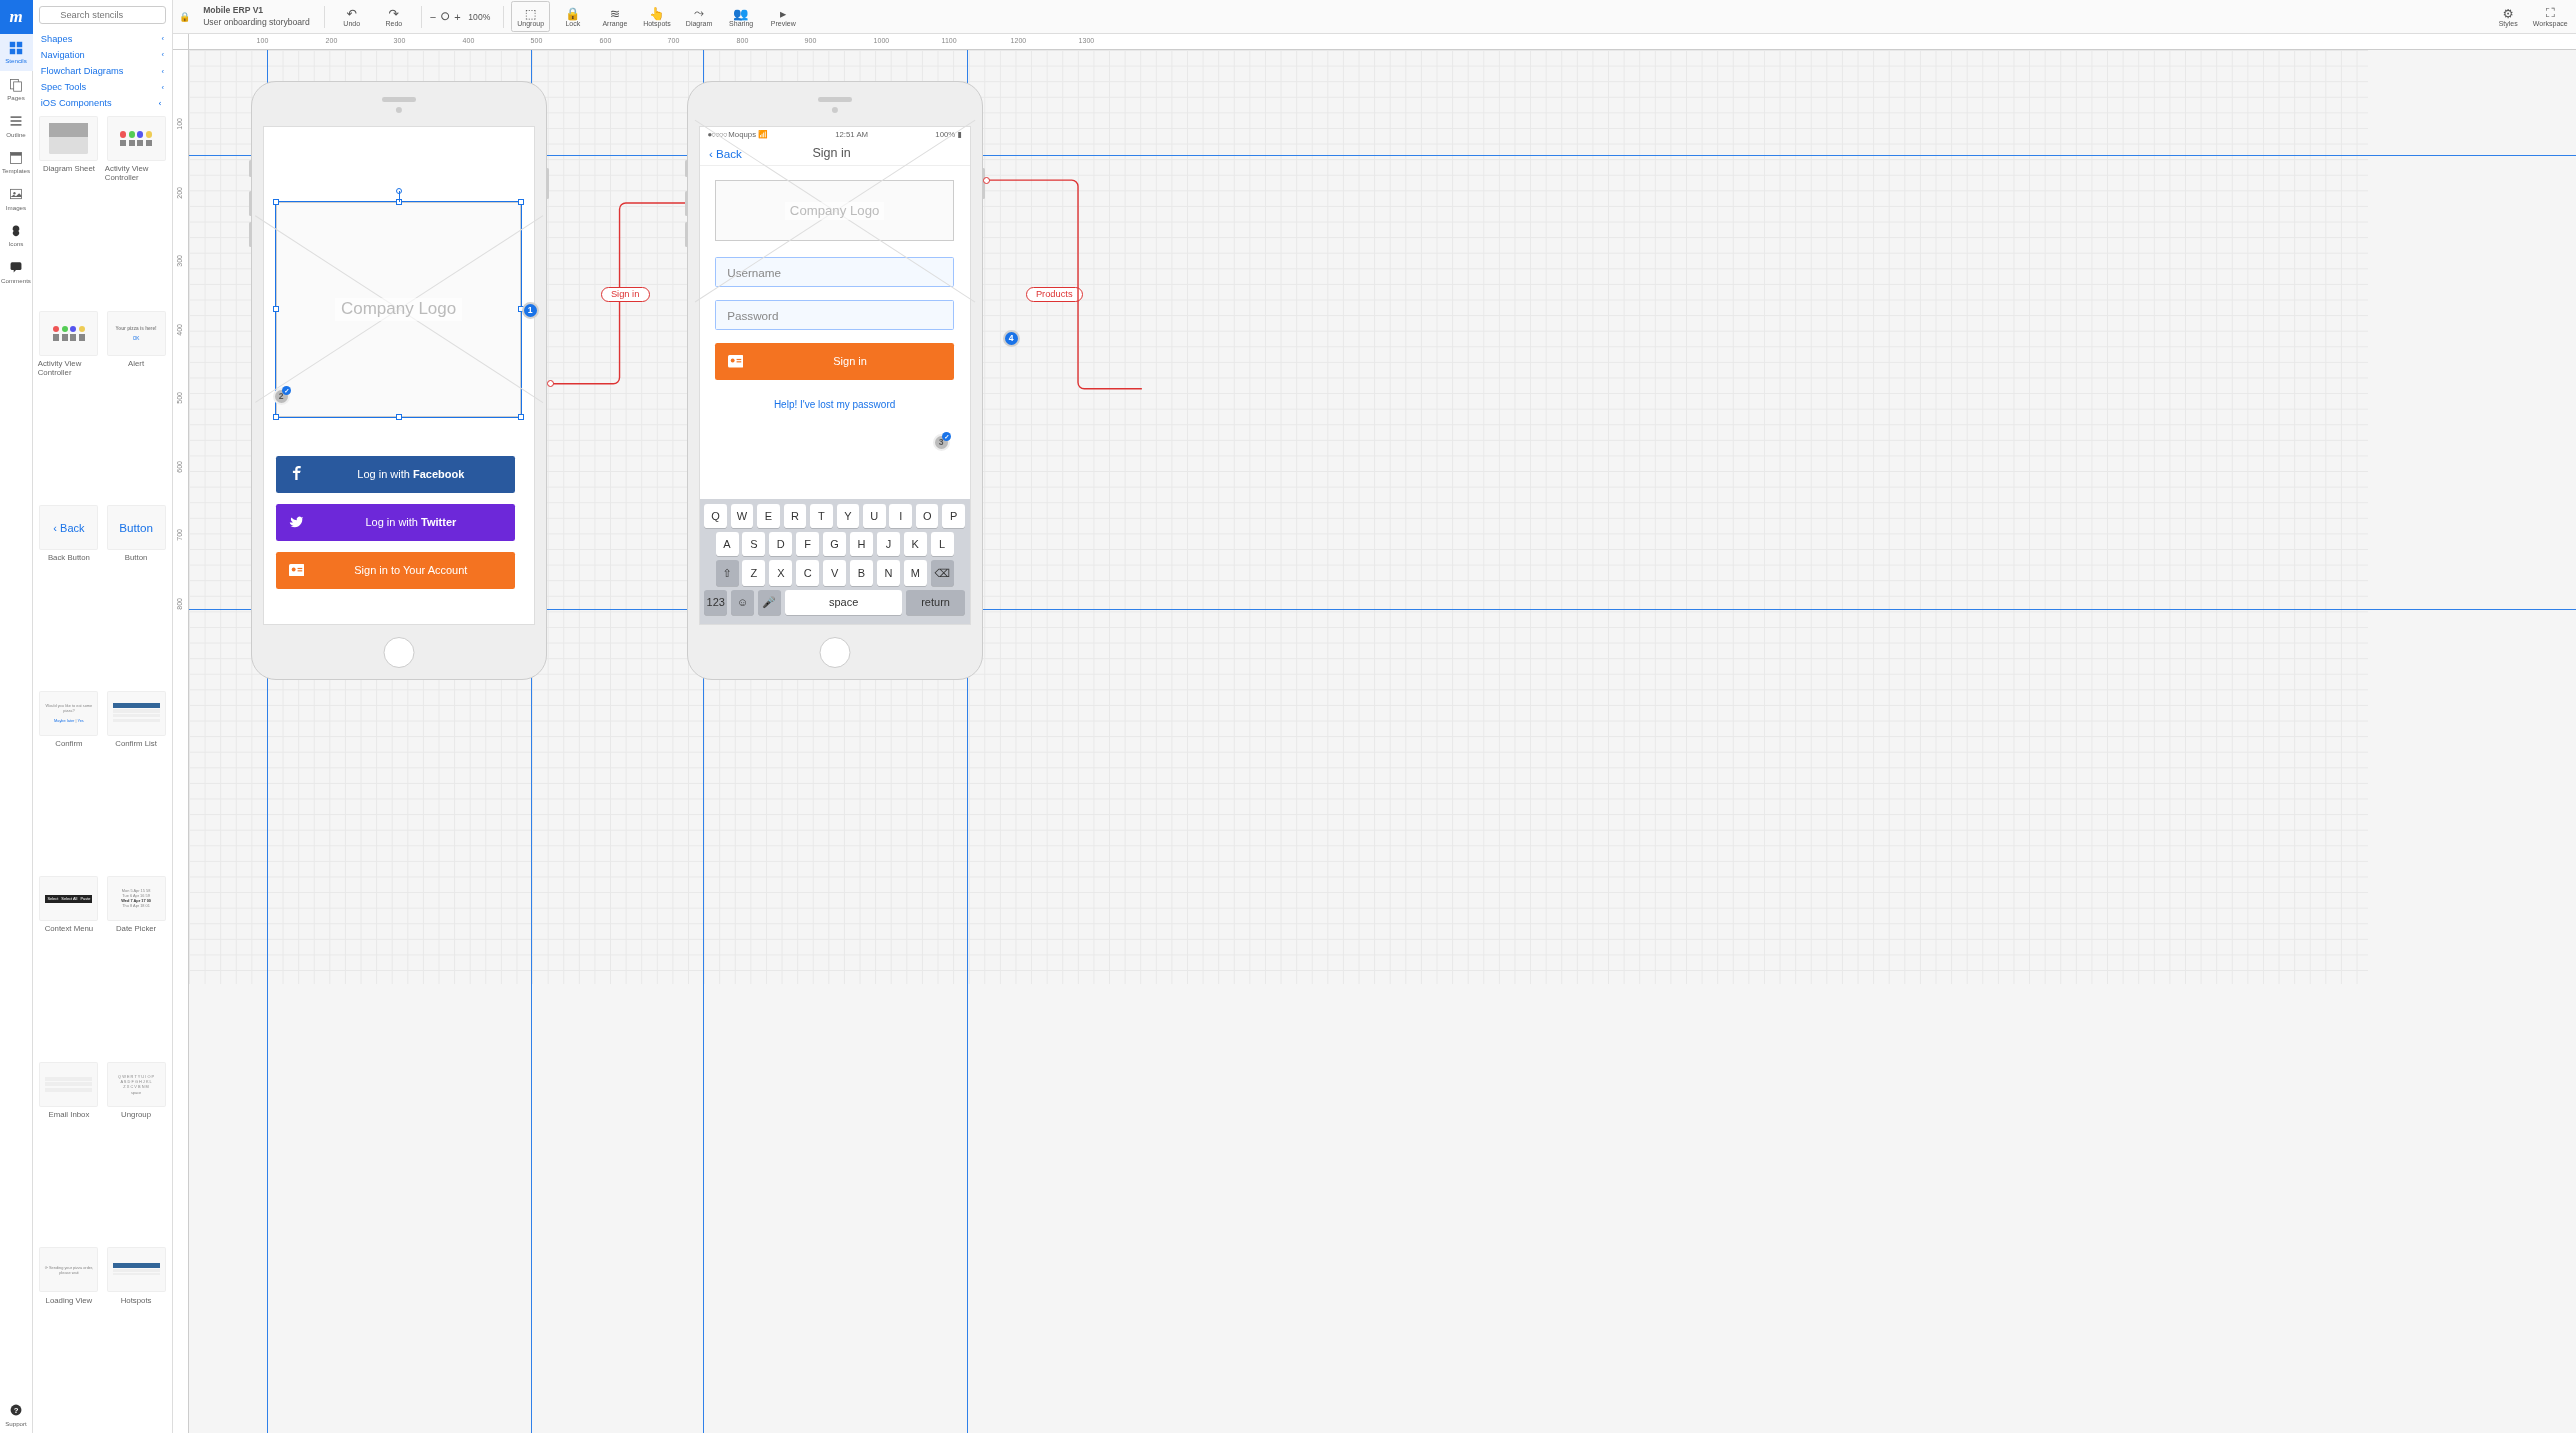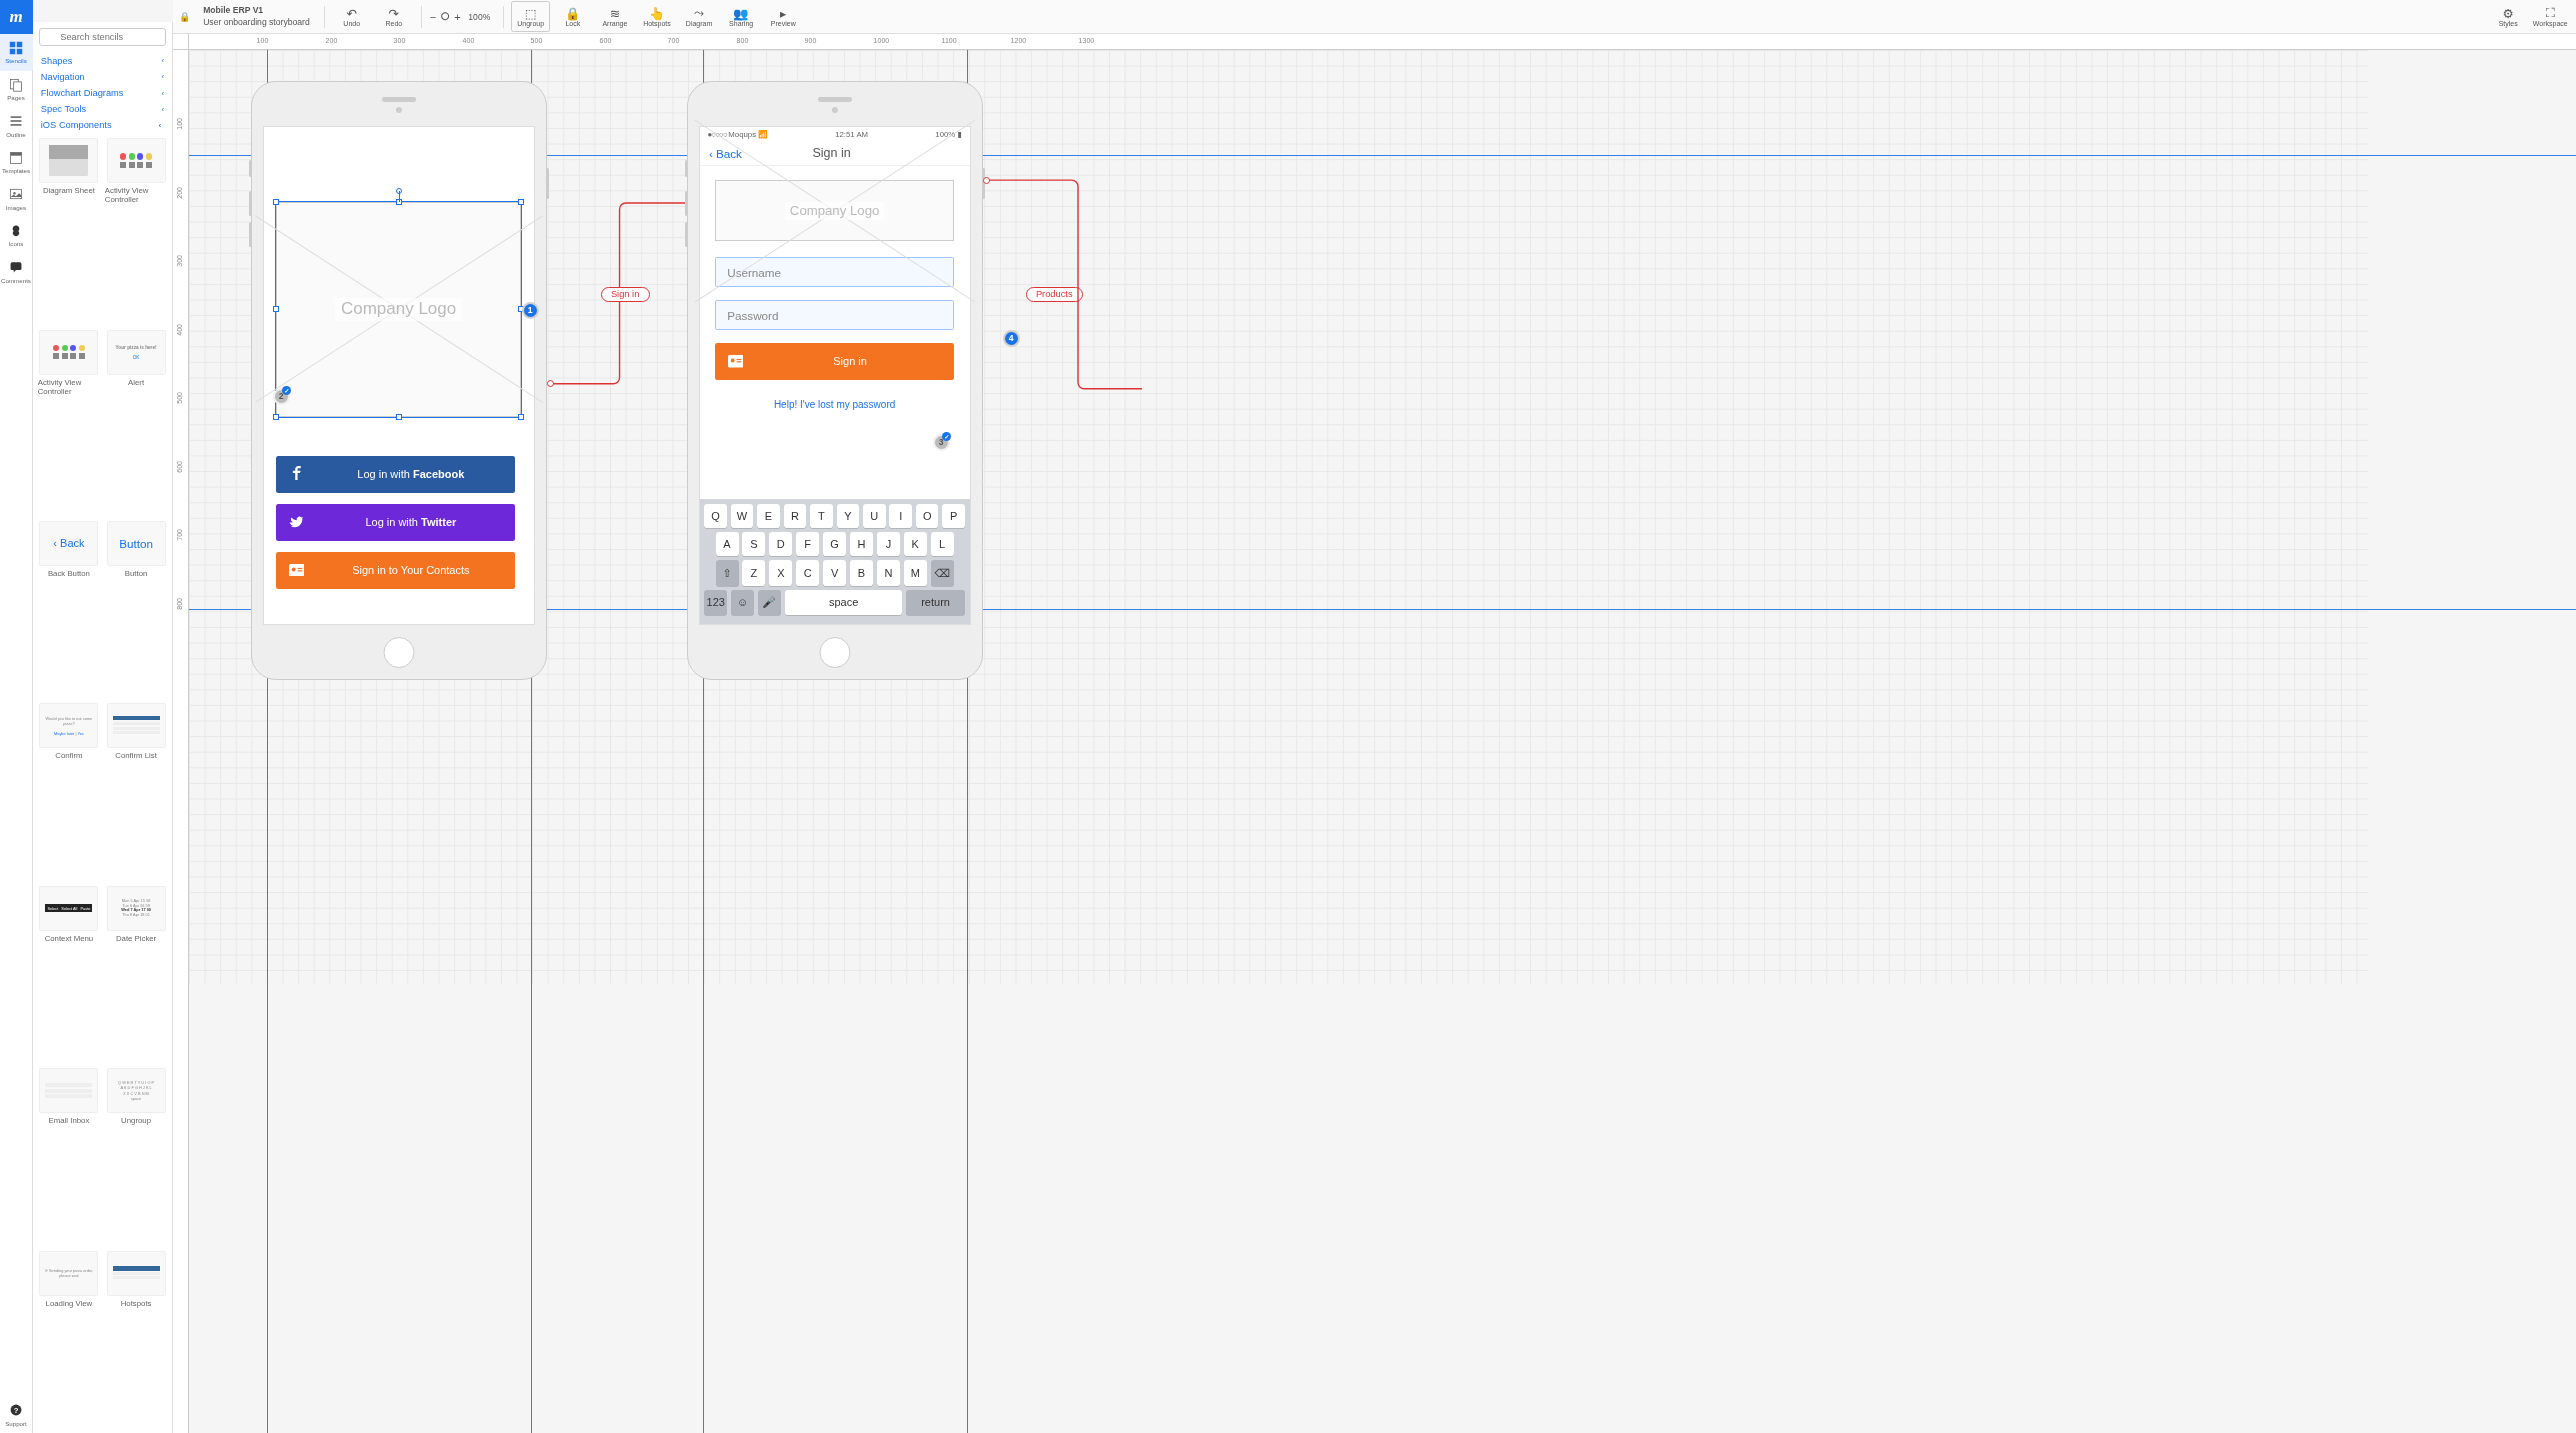--- a/index.html
+++ b/index.html
@@ -9,21 +9,21 @@
 
 
 .left-rail { width: 33px; background: #fff; border-right: 0.8px solid #ddd; display: flex; flex-direction: column; align-items: center; }
 .logo-box { width: 33px; height: 34px; background: #1a73e8; color: #fff; display: flex; align-items: center; justify-content: center; font-style: italic; font-weight: 600; font-size: 17px; font-family: cursive; }
 .rail-item { width: 33px; padding: 6.2px 0; display: flex; flex-direction: column; align-items: center; font-size: 6.2px; color: #666; cursor: pointer; }
 .rail-item.active { background: #e8f0fe; color: #1a73e8; }
 .rail-icon { width: 15.6px; height: 15.6px; margin-bottom: 1.6px; display: flex; align-items: center; justify-content: center; }
 .rail-spacer { flex: 1; }
 
 
-.stencil-panel { width: 140px; background: #fff; border-right: 0.8px solid #ddd; display: flex; flex-direction: column; overflow: hidden; margin-top: 22px; }
+.stencil-panel { width: 140px; background: #fff; border-right: 0.8px solid #ddd; display: flex; flex-direction: column; overflow: hidden; }
 .search-box { padding: 6.2px; }
 .search-input { width: 100%; border: 0.8px solid #ccc; border-radius: 3.1px; padding: 3.1px 6.2px 3.1px 20px; font-size: 9.3px; background: #fff; position: relative; }
 .search-wrap { position: relative; }
 .search-wrap .mag { position: absolute; left: 11px; top: 9.3px; width: 11px; height: 11px; opacity: .5; }
 .cat-row { display: flex; justify-content: space-between; align-items: center; padding: 3.1px 7.8px; font-size: 9.3px; color: #1a73e8; cursor: pointer; }
 .cat-row .chev { font-size: 7.8px; color: #1a73e8; }
 .cat-row.expanded .chev { transform: rotate(90deg); }
 .stencil-grid { display: grid; grid-template-columns: 1fr 1fr; gap: 4.7px; padding: 4.7px; overflow-y: auto; flex: 1; }
 .stencil-item { display: flex; flex-direction: column; align-items: center; font-size: 7.8px; color: #666; cursor: pointer; }
 .stencil-thumb { width: 59px; height: 45px; background: #f8f8f8; border: 0.8px solid #eee; border-radius: 1.6px; margin-bottom: 3.1px; display: flex; align-items: center; justify-content: center; font-size: 7px; color: #888; text-align: center; overflow: hidden; }
@@ -490,21 +490,21 @@
               </div>
               <div class="big-btn or-btn">
                 <div class="icon">
                     <svg width="15.6" height="12.5" viewBox="0 0 20 16">
                       <rect x="0" y="0" width="20" height="16" rx="2" fill="#fff"></rect>
                       <circle cx="6" cy="7" r="2.5" fill="#f47321"></circle>
                       <rect x="11" y="5" width="6" height="1.5" fill="#f47321"></rect>
                       <rect x="11" y="8" width="6" height="1.5" fill="#f47321"></rect>
                     </svg>
                   </div>
-                <div class="label">Sign in to Your Contacts</div>
+                <div class="label">Sign in to Your Account</div>
               </div>
             </div>
           </div>
           <div class="home-btn"></div>
         </div>
 
         <div class="num-badge" style="left:333px;top:252px">
             <span>1</span>
           </div>
         <div class="num-badge gray" style="left:84px;top:338px">

